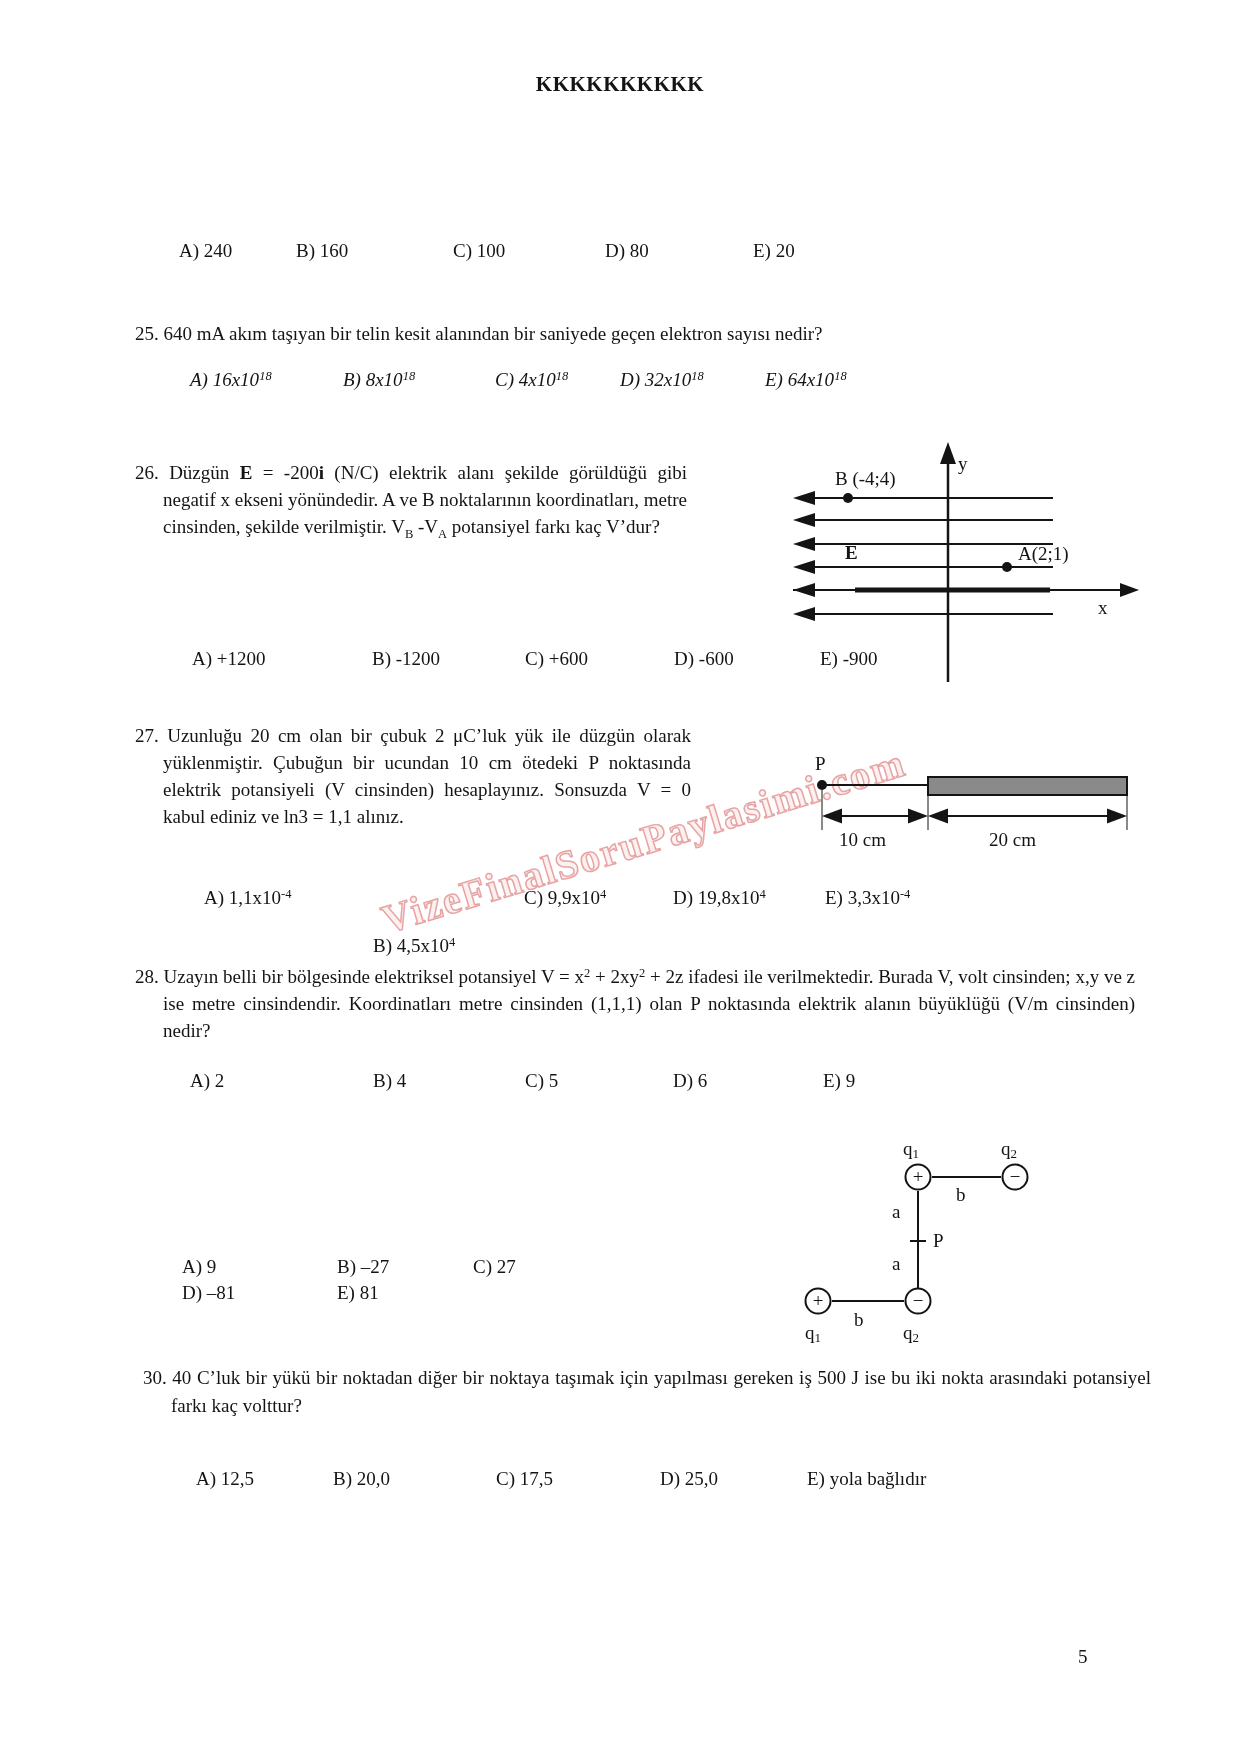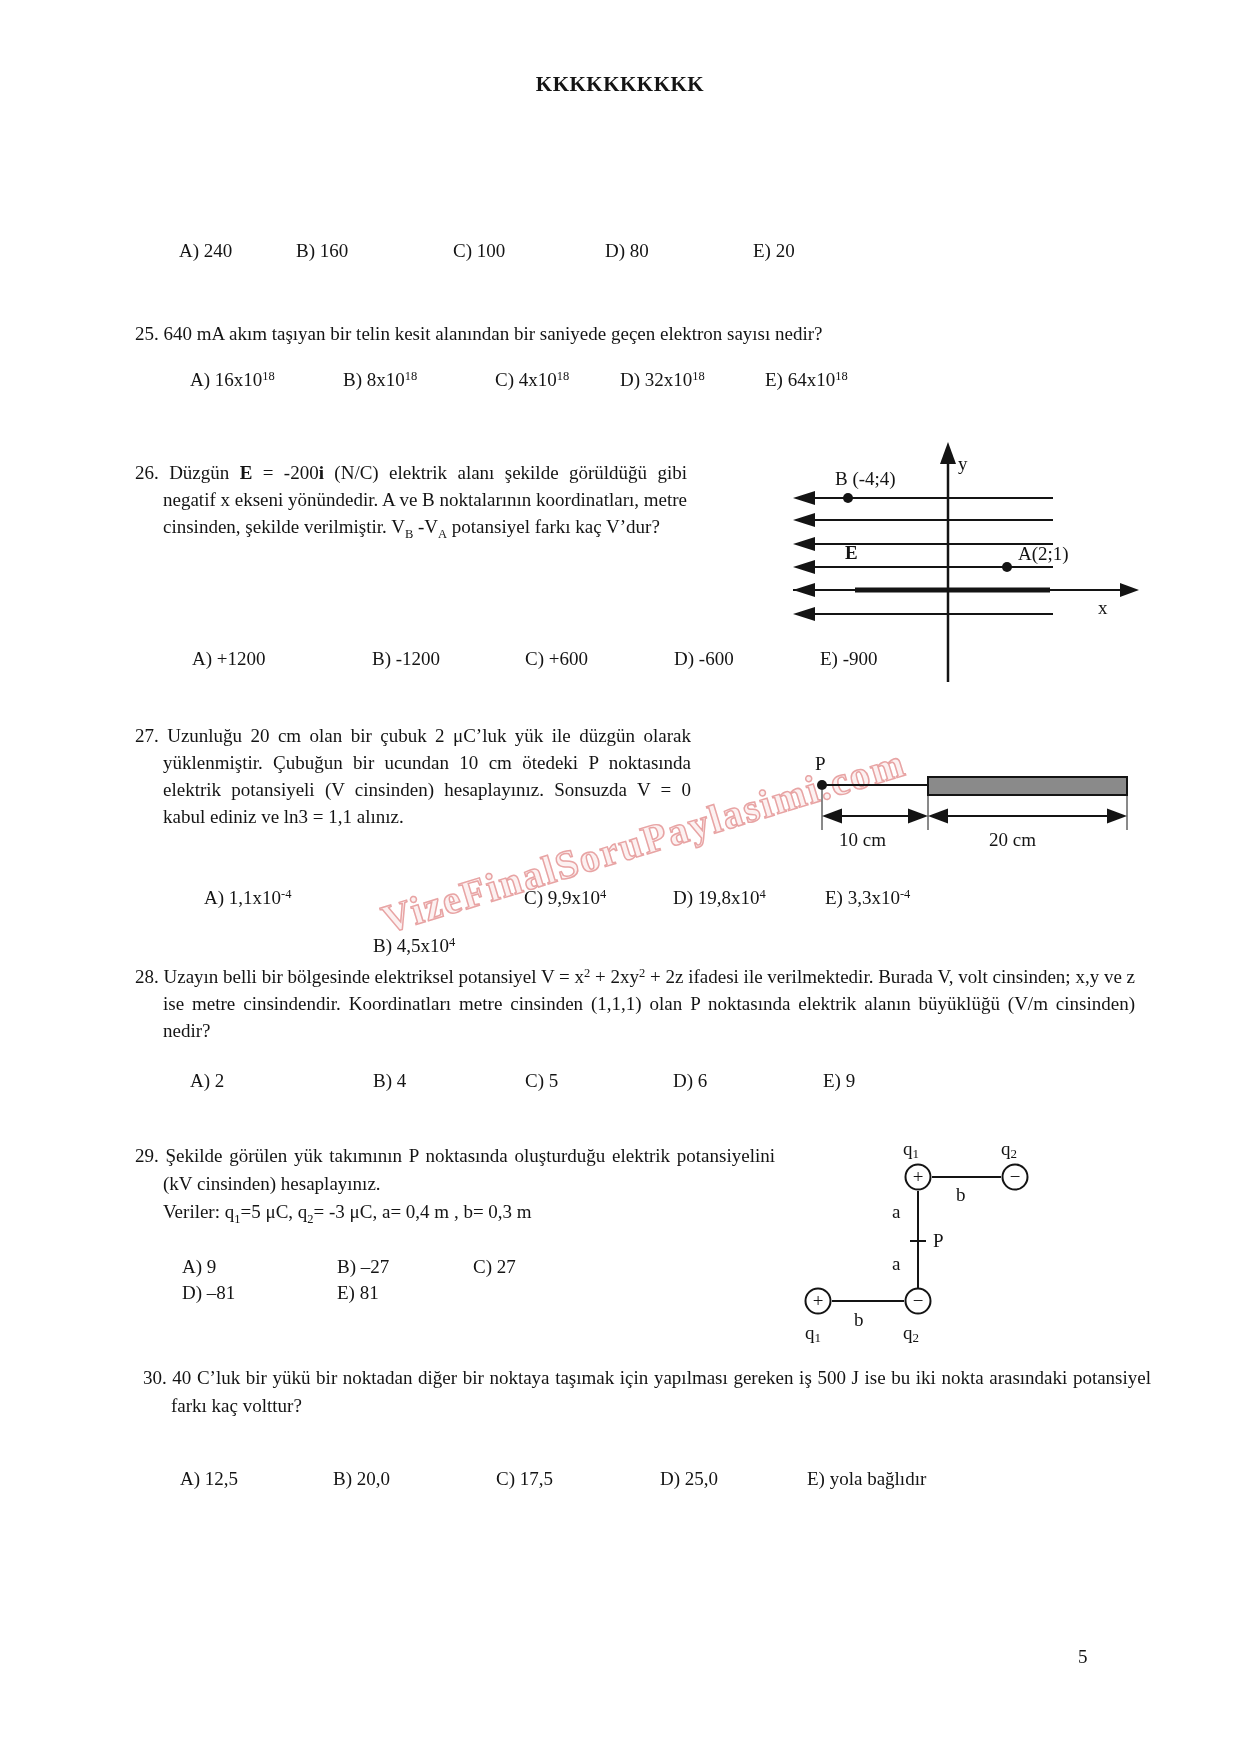--- a/index.html
+++ b/index.html
@@ -42,21 +42,21 @@
     <div class="abs" style="top:240px;left:0;right:0;height:26px;">
       <span class="opt" style="left:179px;">A) 240</span>
       <span class="opt" style="left:296px;">B) 160</span>
       <span class="opt" style="left:453px;">C) 100</span>
       <span class="opt" style="left:605px;">D) 80</span>
       <span class="opt" style="left:753px;">E) 20</span>
     </div>
 
     <p class="abs qp hang" style="left:135px;top:320px;width:1000px;margin:0;text-align:left;">25. 640 mA akım taşıyan bir telin kesit alanından bir saniyede geçen elektron sayısı nedir?</p>
 
-    <div class="abs" style="top:368px;left:0;right:0;height:30px;">
+    <div class="abs" style="top:368px;left:0;right:0;height:30px;font-style:italic;">
       <span class="opt" style="left:190px;"><span>A) 16x10</span><sup>18</sup></span>
       <span class="opt" style="left:343px;"><span>B) 8x10</span><sup>18</sup></span>
       <span class="opt" style="left:495px;"><span>C) 4x10</span><sup>18</sup></span>
       <span class="opt" style="left:620px;"><span>D) 32x10</span><sup>18</sup></span>
       <span class="opt" style="left:765px;text-align:center;"><span>E) 64x10</span><sup>18</sup></span>
     </div>
 
     <p class="abs qp hang" style="left:135px;top:459px;width:524px;margin:0;">
       <span>26. Düzgün </span><b>E</b><span> = -200</span><b>i</b><span> (N/C) elektrik alanı şekilde görüldüğü gibi negatif x ekseni yönündedir. A ve B noktalarının koordinatları, metre cinsinden, şekilde verilmiştir. V</span><sub>B</sub><span> -V</span><sub>A</sub><span> potansiyel farkı kaç V’dur?</span>
     </p>
@@ -145,24 +145,20 @@
     </p>
 
     <div class="abs" style="top:1070px;left:0;right:0;height:26px;">
       <span class="opt" style="left:190px;">A) 2</span>
       <span class="opt" style="left:373px;">B) 4</span>
       <span class="opt" style="left:525px;">C) 5</span>
       <span class="opt" style="left:673px;">D) 6</span>
       <span class="opt" style="left:823px;">E) 9</span>
     </div>
 
-    <p class="abs qp hang" style="left:135px;top:1142px;width:612px;line-height:28px;margin:0;">
-      <span>29. Şekilde görülen yük takımının P noktasında oluşturduğu elektrik potansiyelini (kV cinsinden) hesaplayınız.</span><br>
-      <span>Veriler: q</span><sub>1</sub><span>=5 μC, q</span><sub>2</sub><span>= -3 μC, a= 0,4 m , b= 0,3 m</span>
-    </p>
 
     <svg class="abs" style="left:788px;top:1128px;" width="352" height="225" viewBox="0 0 352 225">
 
       <text x="115" y="27"><tspan>q</tspan><tspan dy="3" font-size="13">1</tspan></text>
       <text x="213" y="27"><tspan>q</tspan><tspan dy="3" font-size="13">2</tspan></text>
       <circle cx="130" cy="49" r="12.5" fill="none" stroke="#141414" stroke-width="2"></circle>
       <text x="130" y="55" text-anchor="middle" font-size="17">+</text>
       <circle cx="227" cy="49" r="12.5" fill="none" stroke="#141414" stroke-width="2"></circle>
       <text x="227" y="55" text-anchor="middle" font-size="17">−</text>
       <line x1="144" y1="49" x2="213" y2="49" stroke-width="2"></line>
@@ -190,21 +186,21 @@
       <span class="opt" style="left:473px;">C) 27</span>
     </div>
     <div class="abs" style="top:1282px;left:0;right:0;height:26px;">
       <span class="opt" style="left:182px;">D) –81</span>
       <span class="opt" style="left:337px;">E) 81</span>
     </div>
 
     <p class="abs qp hang" style="left:135px;top:1356px;width:980px;line-height:28px;margin:8px;">30. 40 C’luk bir yükü bir noktadan diğer bir noktaya taşımak için yapılması gereken iş 500 J ise bu iki nokta arasındaki potansiyel farkı kaç volttur?</p>
 
     <div class="abs" style="top:1468px;left:0;right:0;height:26px;">
-      <span class="opt" style="left:180px;">A) 12,5</span>
+      <span class="opt" style="left:196px;">A) 12,5</span>
       <span class="opt" style="left:333px;">B) 20,0</span>
       <span class="opt" style="left:480px;margin-left:16px;">C) 17,5</span>
       <span class="opt" style="left:660px;">D) 25,0</span>
       <span class="opt" style="left:807px;">E) yola bağlıdır</span>
     </div>
 
     <div class="abs pageno" style="left:1078px;top:1646px;">5</div>
 
   </div>
 </div>

